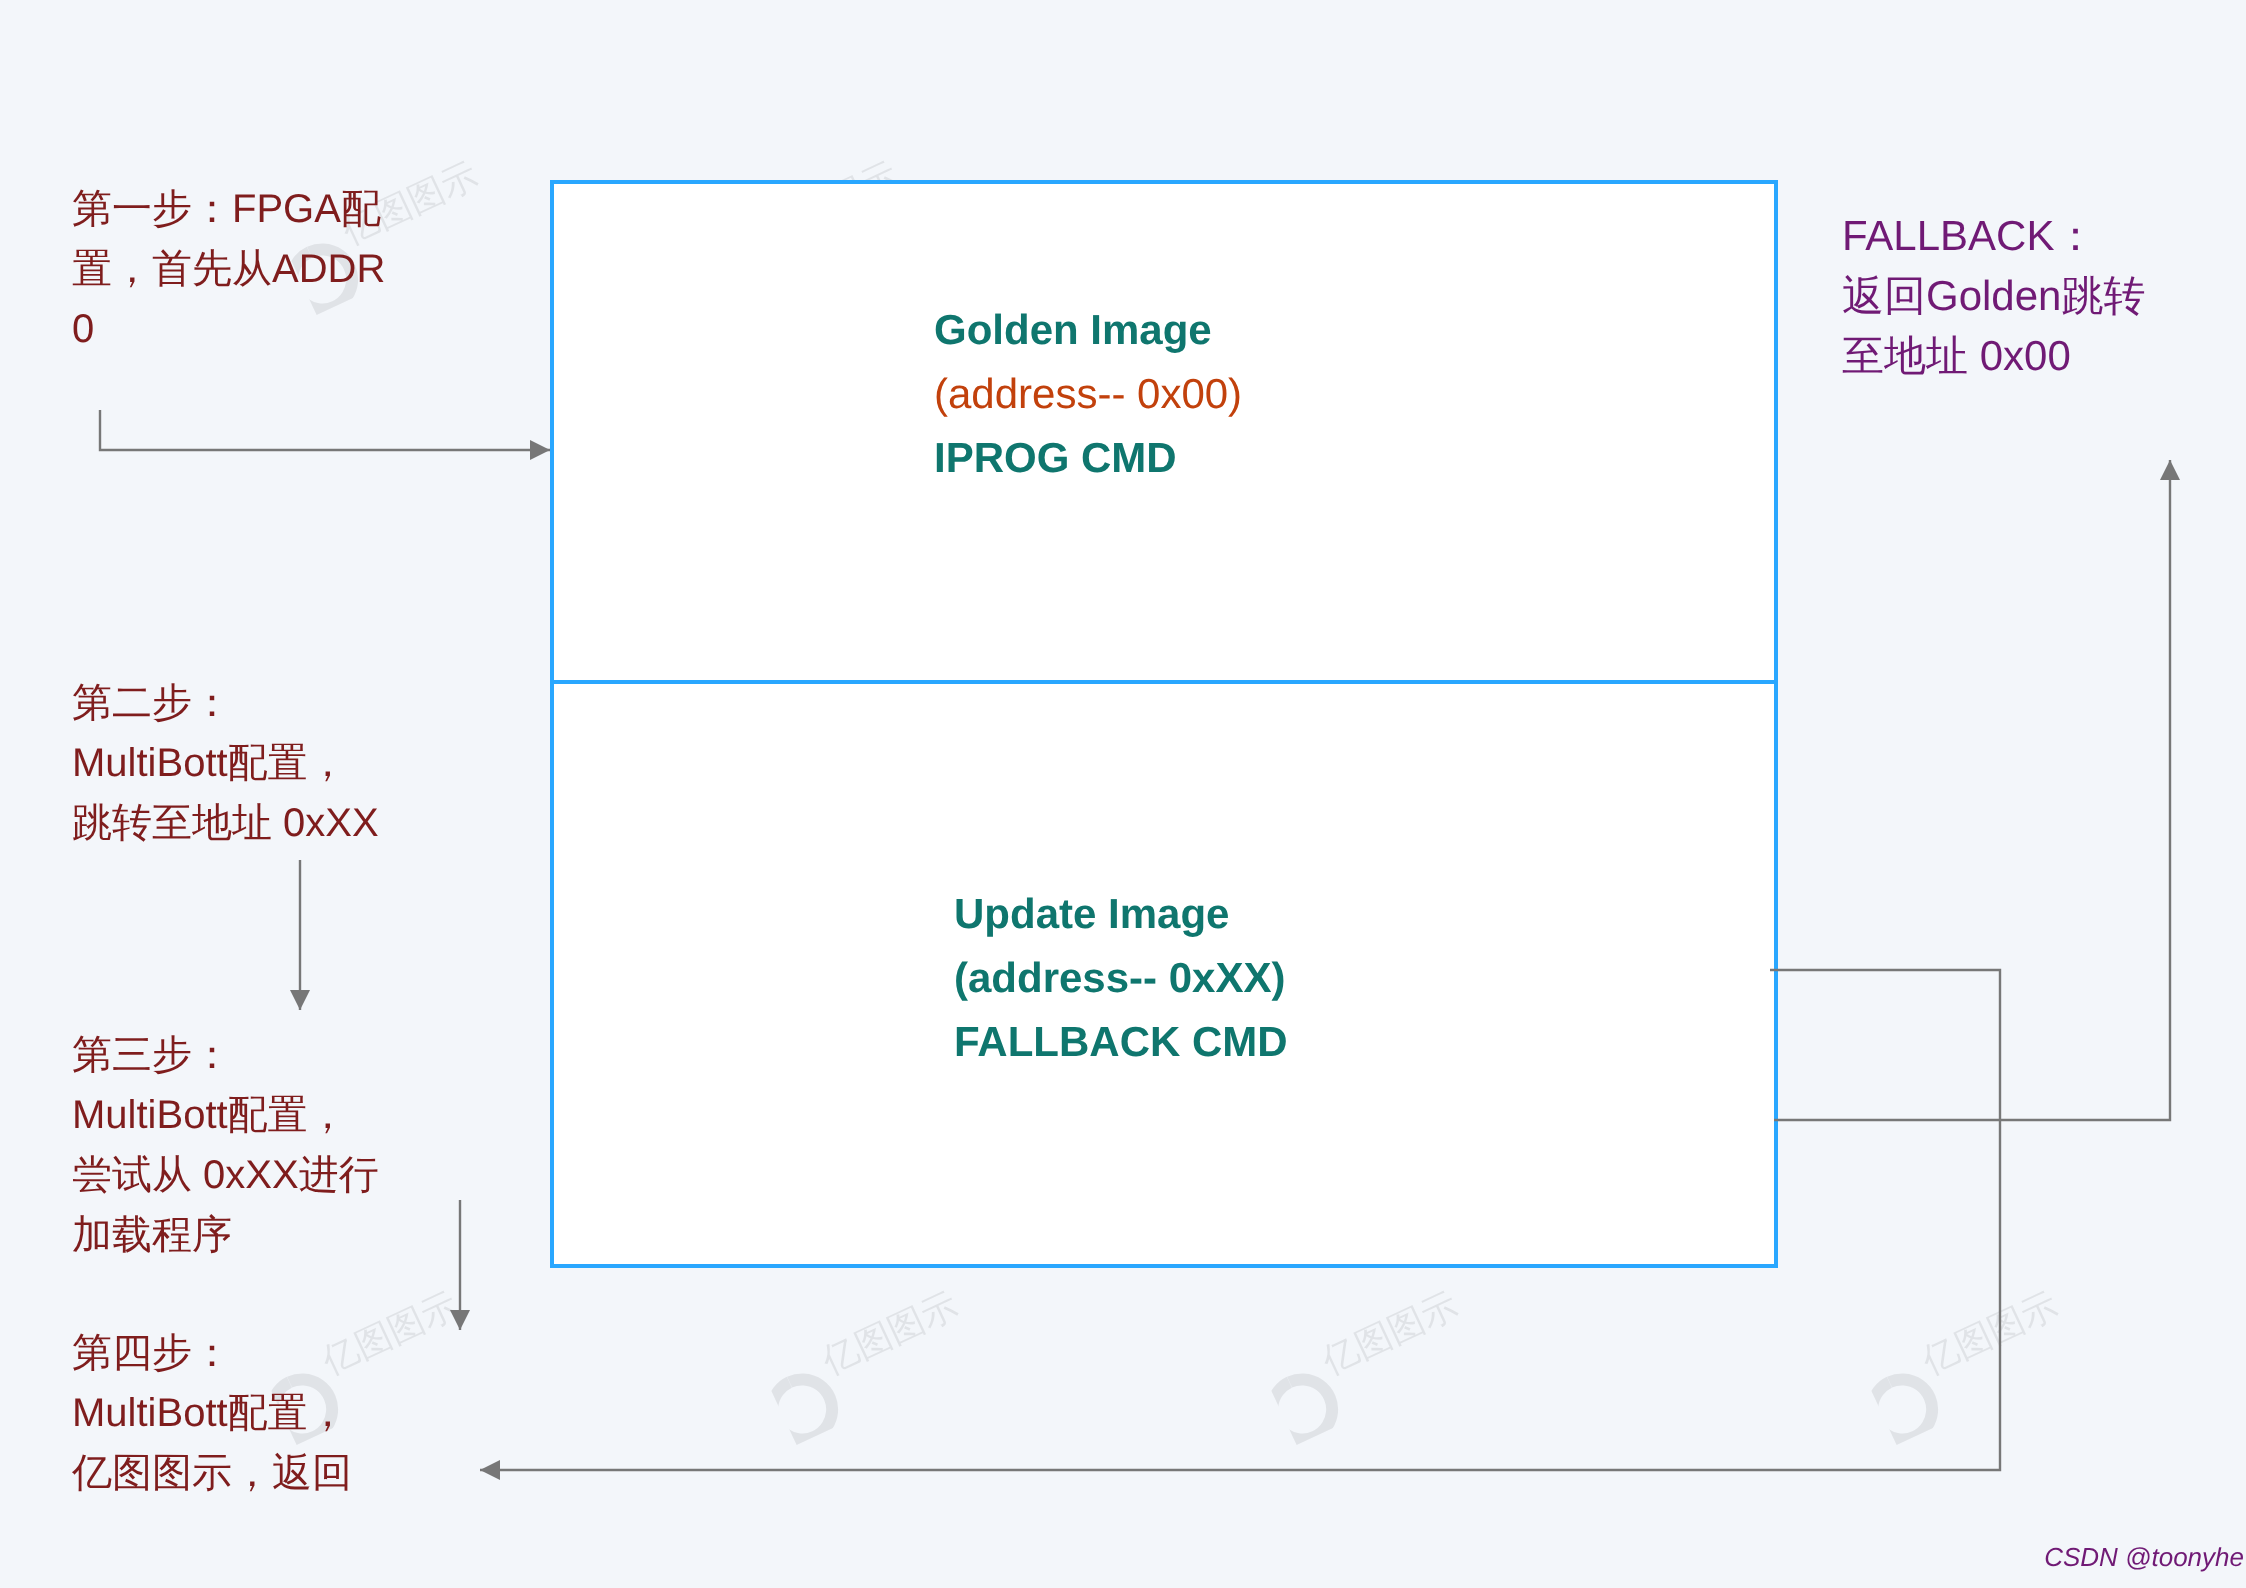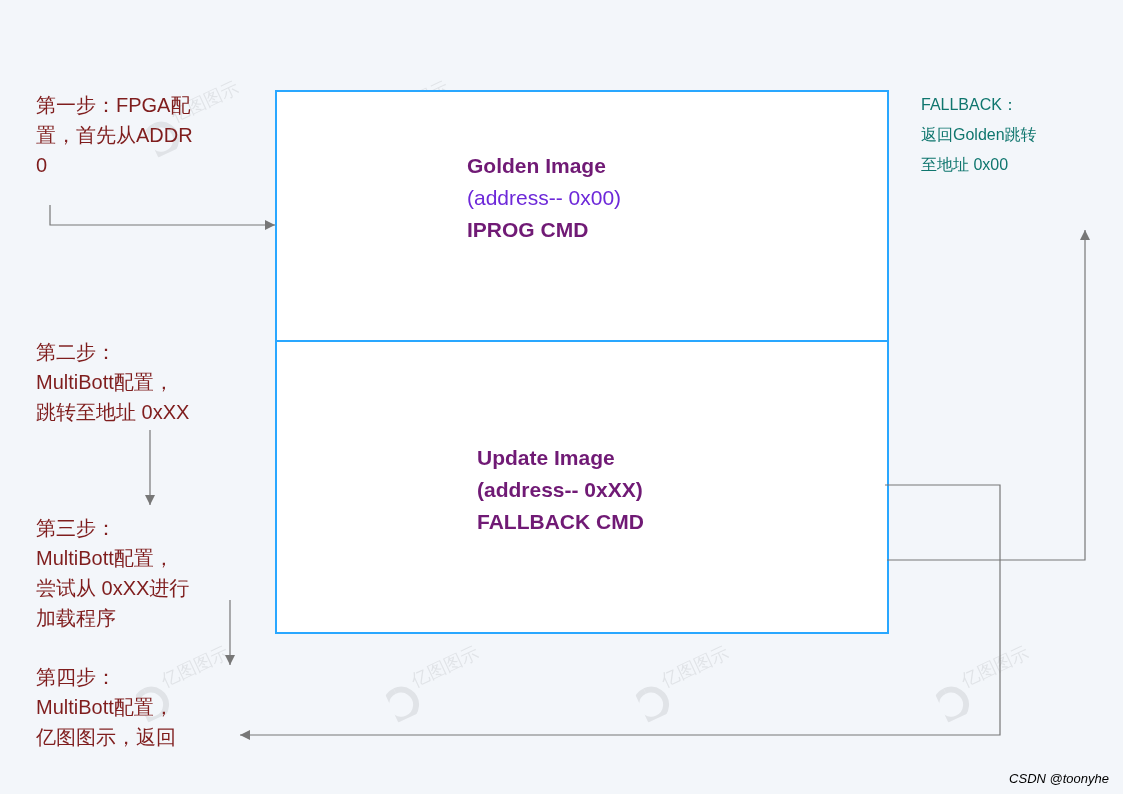--- a/index.html
+++ b/index.html
@@ -1,28 +1,28 @@
 <!DOCTYPE html>
 <html><head>
 <meta charset="utf-8">
 <style>
   html,body{margin:0;padding:0;width:1123px;height:794px;background:#f3f6fa;font-family:"Microsoft YaHei","Segoe UI",Arial,sans-serif;color:#2c2c2c;overflow:hidden}
   .canvas{position:relative;width:1123px;height:794px}
   .box{position:absolute;border:2px solid #29a7ff;background:#ffffff}
   .box.top{left:275px;top:90px;width:610px;height:250px}
   .box.bottom{left:275px;top:340px;width:610px;height:290px}
   .box-content{padding:58px 0 0 190px;font-size:21px;line-height:32px}
-  .b{font-weight:700;color:#701a75}
-  .n{color:#6d28d9}
+  .b{font-weight:700;color:#0f766e}
+  .n{color:#c2410c}
   .step{position:absolute;width:200px;font-size:20px;line-height:30px;color:#7f1d1d}
-  .fallback-label{position:absolute;left:921px;top:90px;width:190px;font-size:16px;line-height:30px;color:#0f766e}
+  .fallback-label{position:absolute;left:921px;top:104px;width:190px;font-size:21px;line-height:30px;color:#701a75}
   svg.flow{position:absolute;left:0;top:0;width:1123px;height:794px;pointer-events:none}
   .flow line,.flow polyline{stroke:#777;stroke-width:1.2;fill:none}
   .flow .arrow{fill:#777}
-  .credit{position:absolute;right:14px;bottom:8px;color:#000000;font-size:13px;font-style:italic}
+  .credit{position:absolute;right:1px;bottom:8px;color:#701a75;font-size:13px;font-style:italic}
   .wm{position:absolute;width:120px;height:60px;opacity:.07;pointer-events:none;transform:rotate(-25deg)}
   .wm svg{width:100%;height:100%}
 </style>
 </head>
 <body>
 
 <div class="canvas">
 
   <div class="wm" style="left:140px;top:75px"><svg viewBox="0 0 120 60">
         <text x="30" y="35" font-size="18" fill="#000">亿图图示</text>

